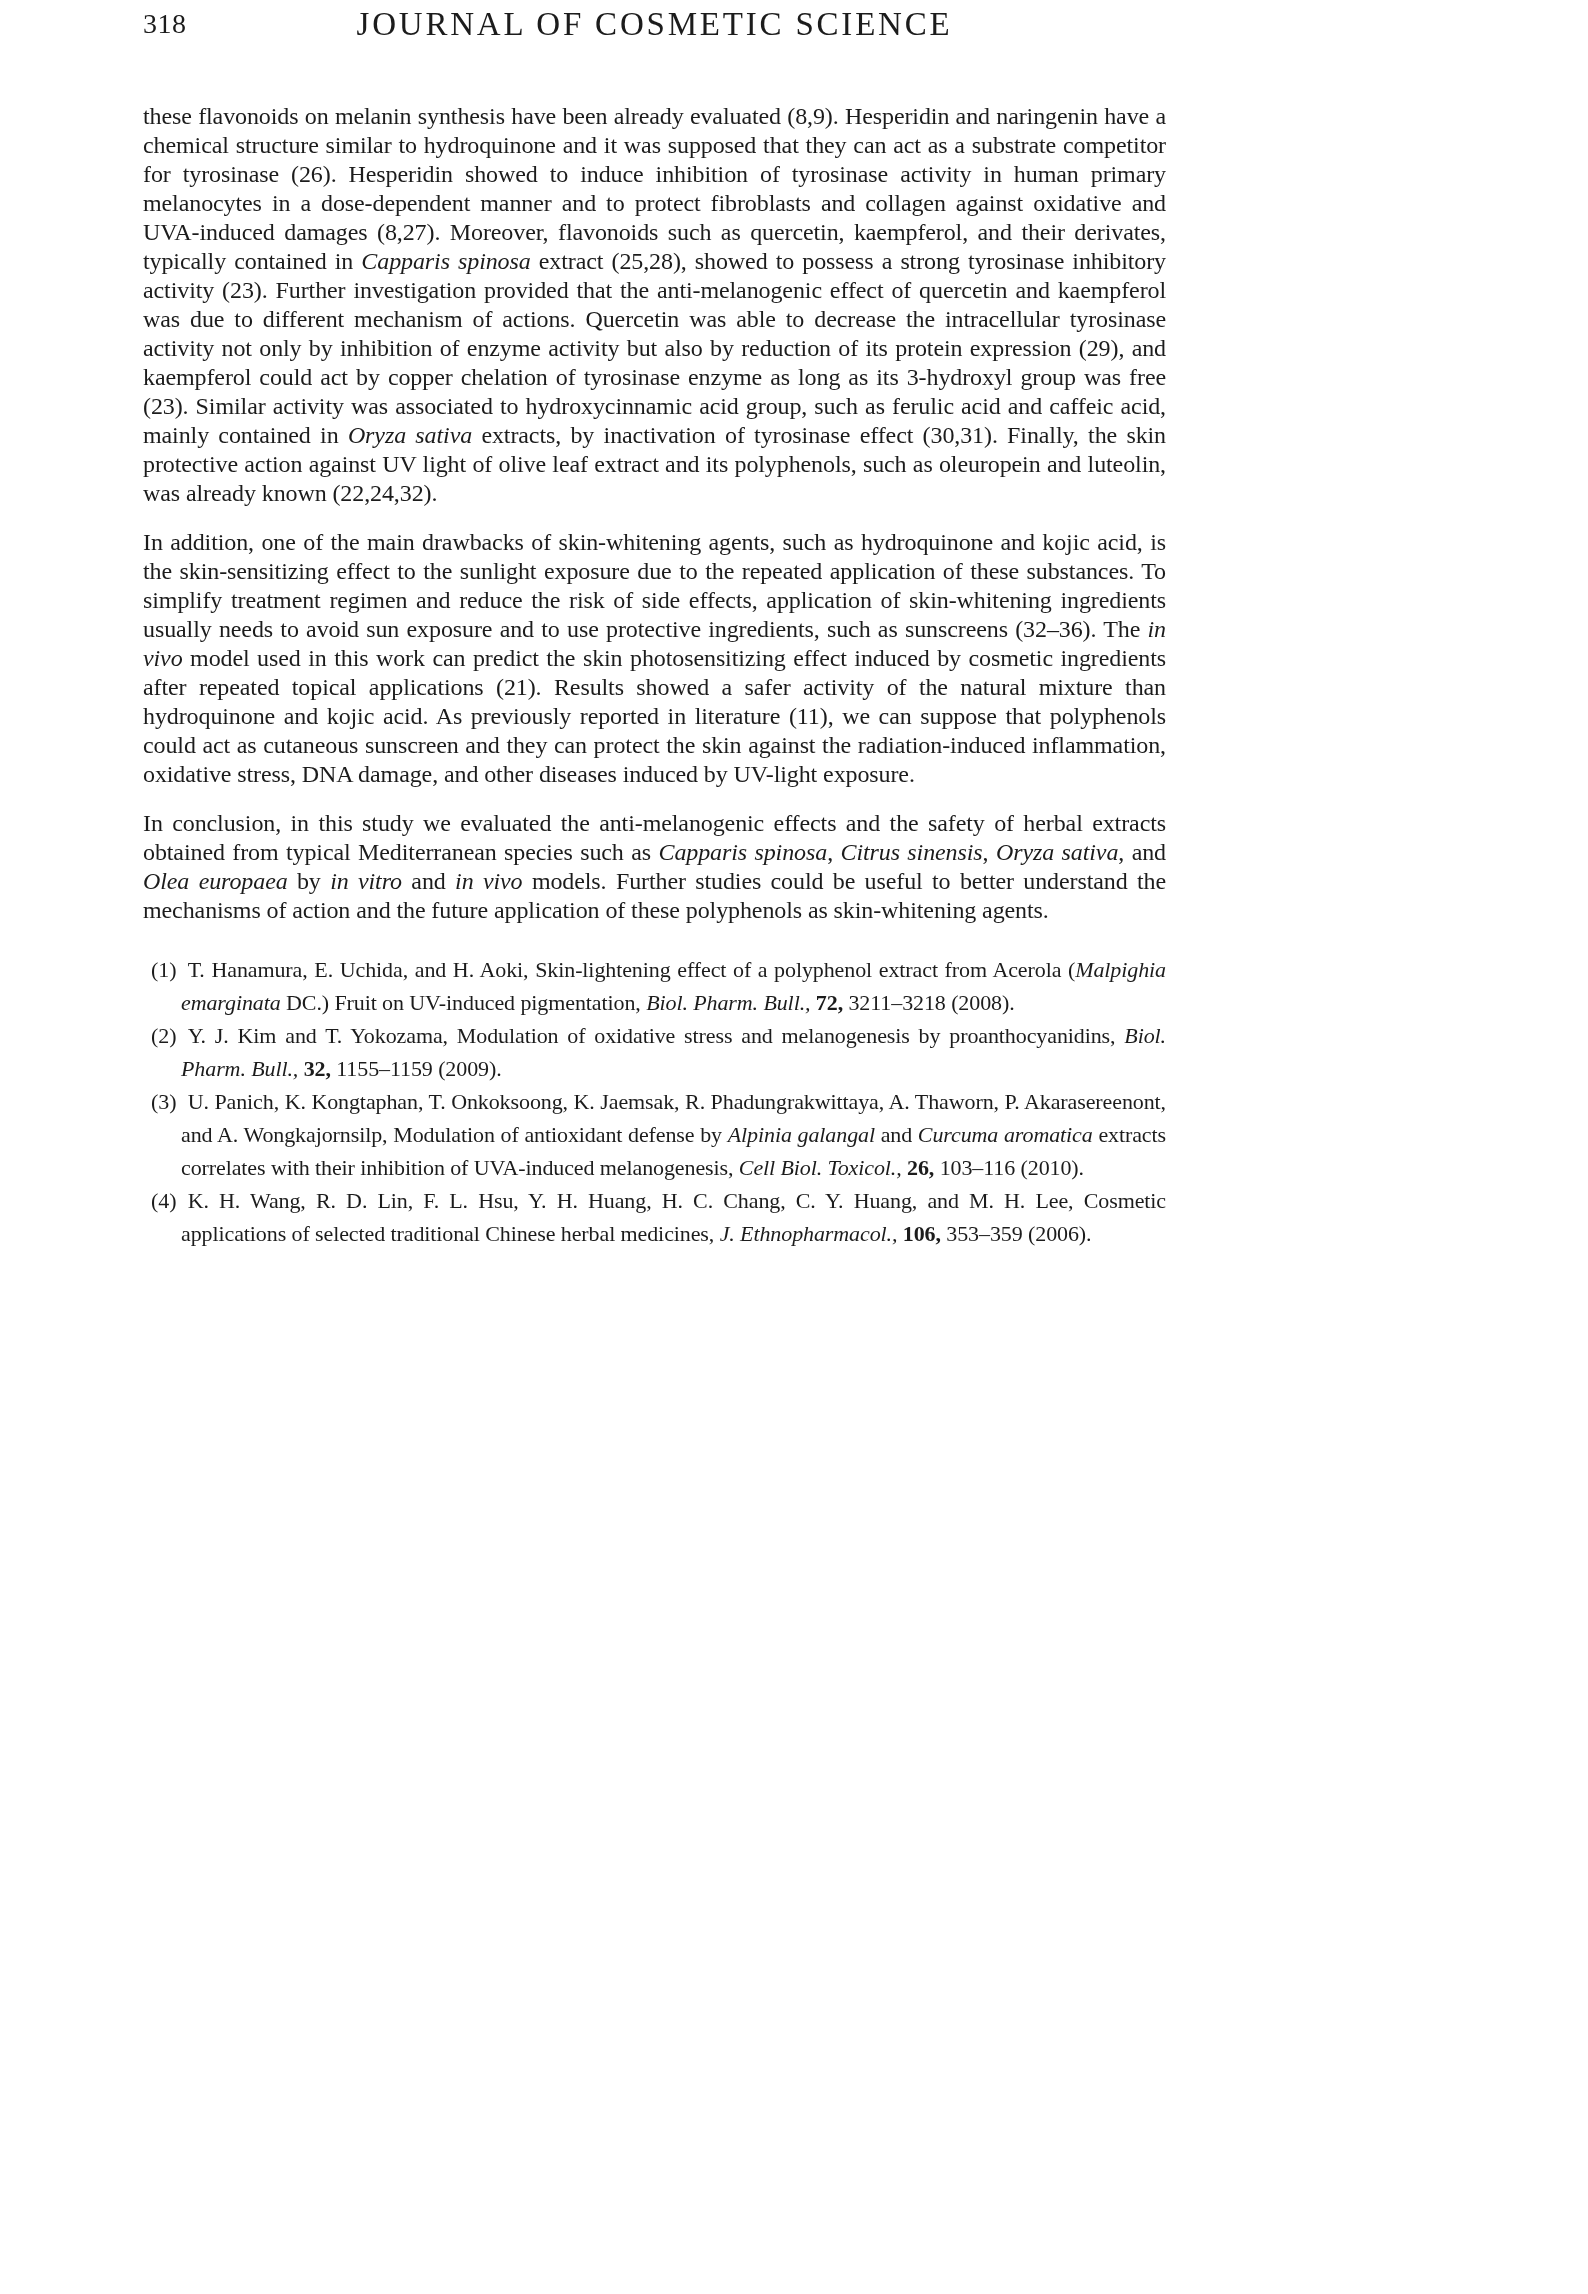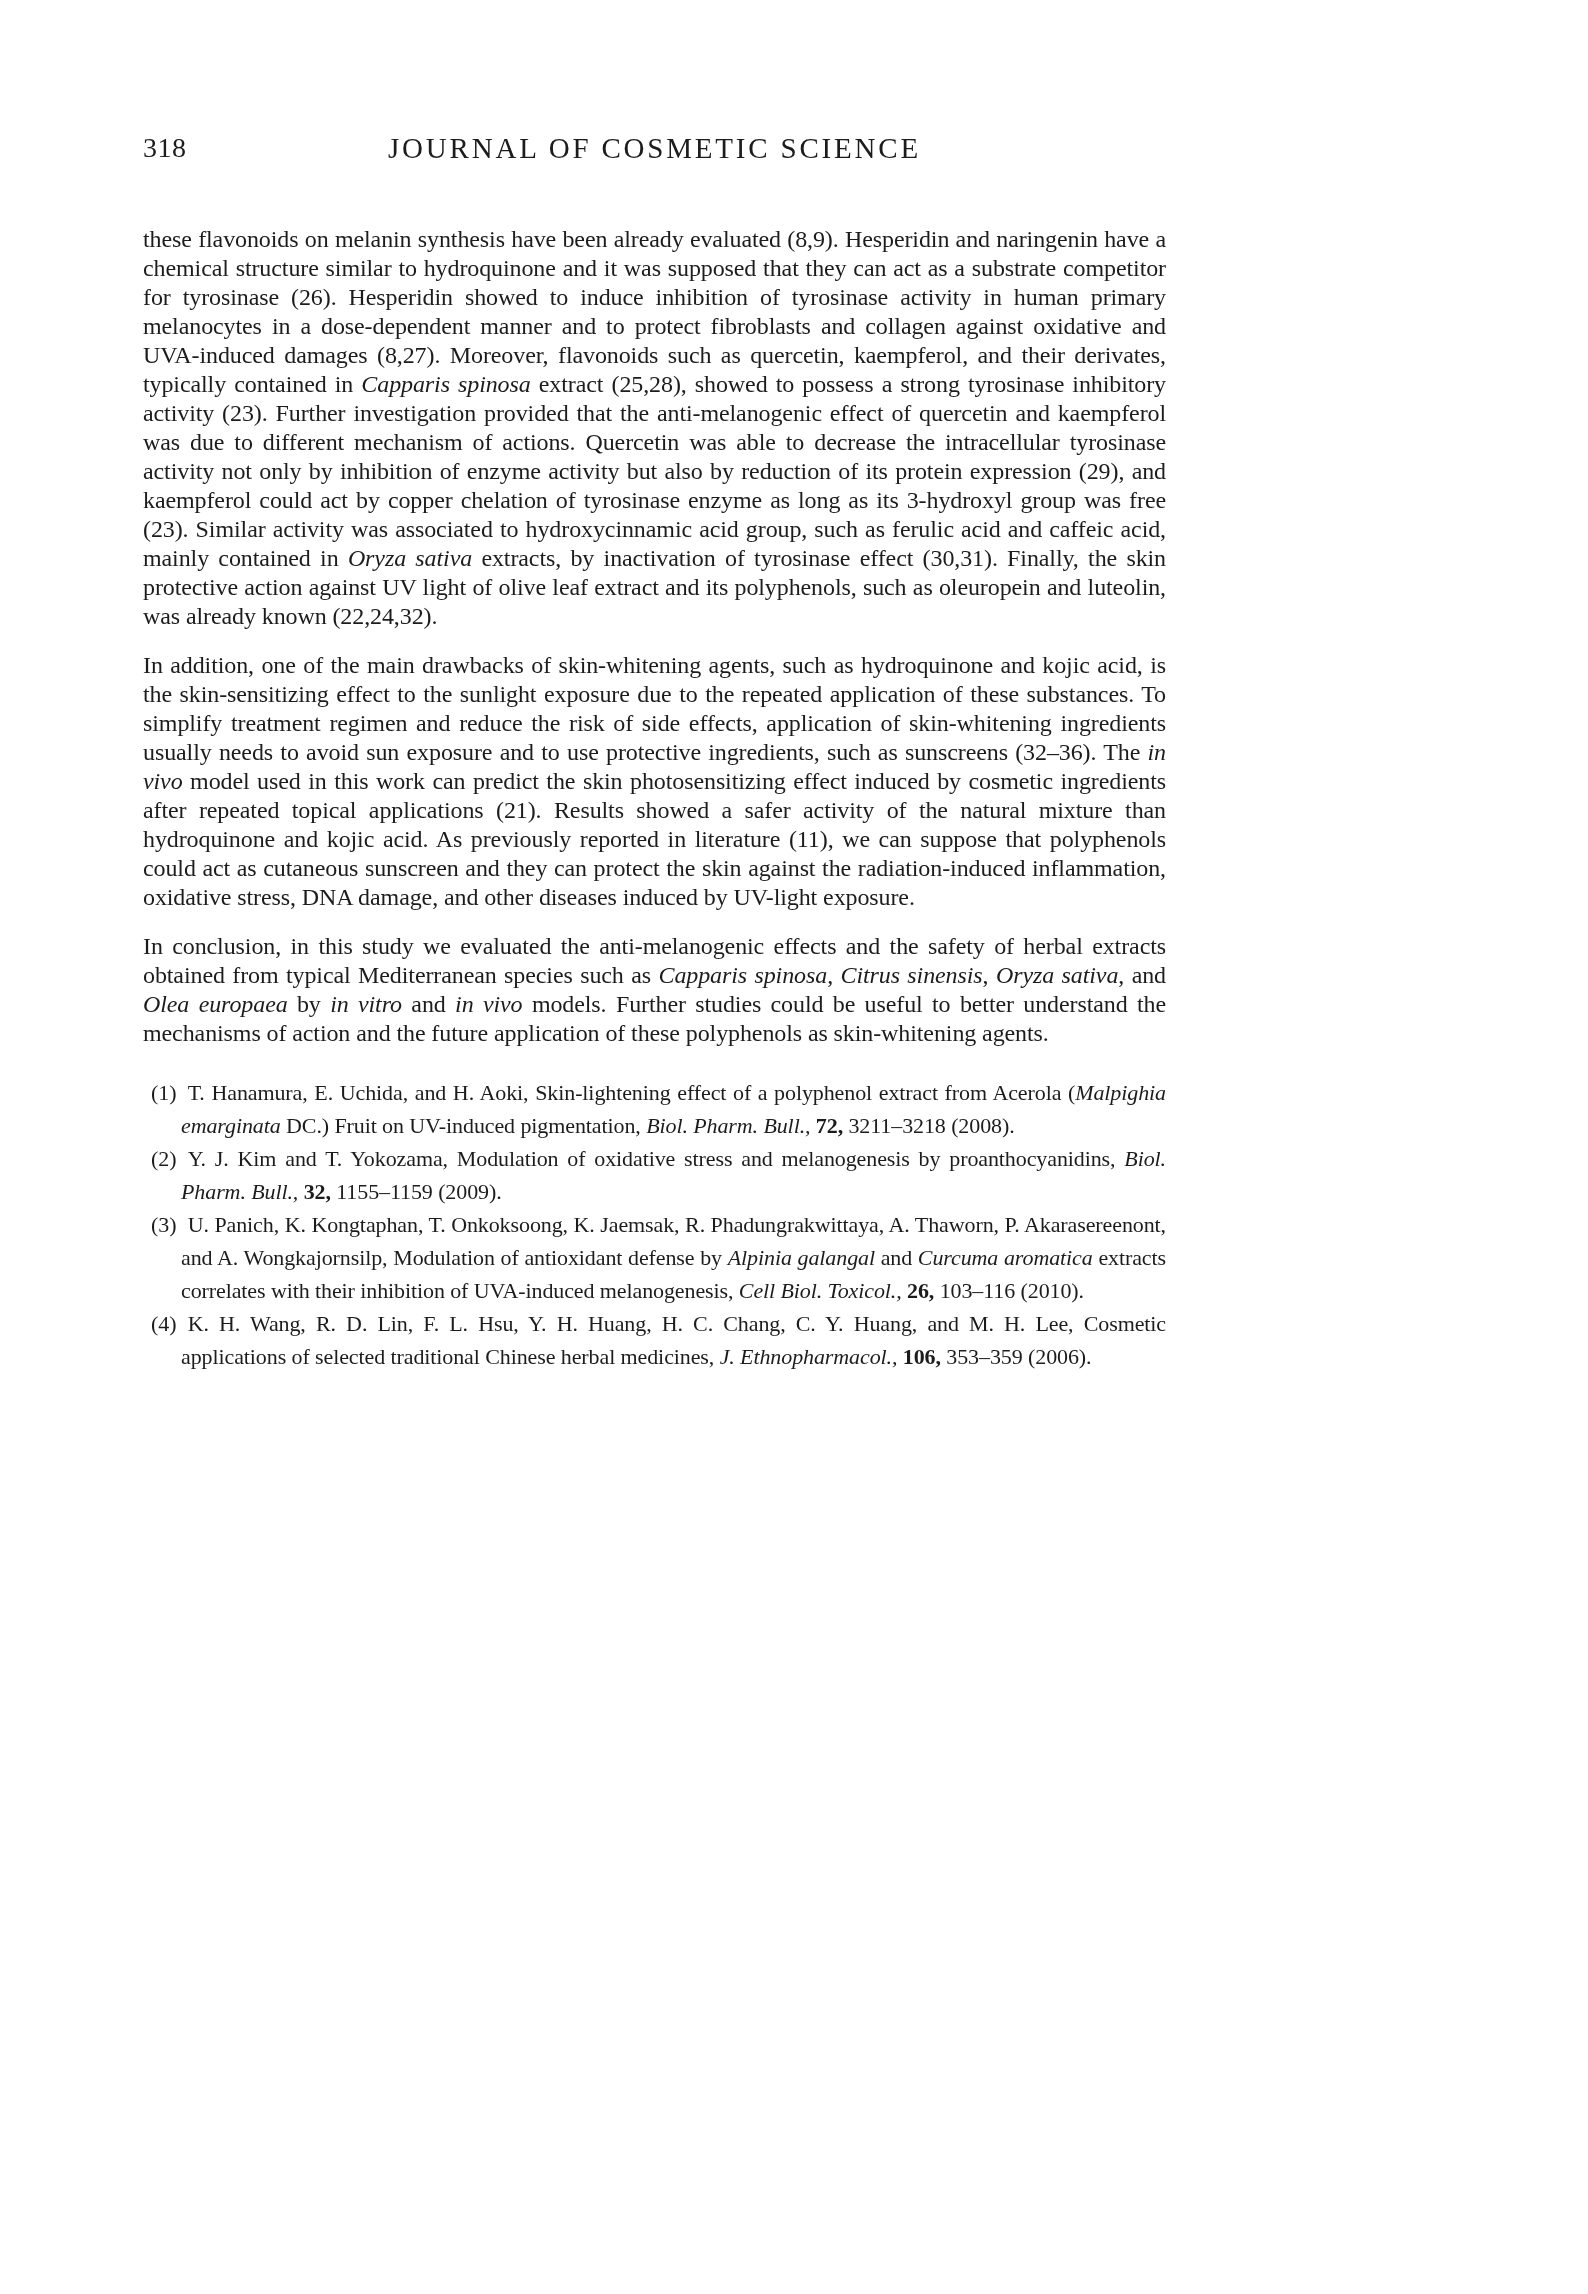--- a/index.html
+++ b/index.html
@@ -12,38 +12,37 @@
     width: 1589px;
     height: 2295px;
     background: var(--paper, #ffffff);
     color: var(--ink, #1c1c1c);
     font-family: "Liberation Serif", "DejaVu Serif", serif;
     overflow: hidden;
   }
   .content {
     position: absolute;
     left: 143px;
-    top: 0;
+    top: 8px;
     width: 1023px;
-    padding-top: 132px;
   }
   .running-head {
     position: relative;
     font-size: 28px;
     line-height: 32px;
     text-align: center;
   }
   .page-num {
     position: absolute;
     left: 0;
     top: 0;
     letter-spacing: 0.5px;
   }
   .head-title {
-    font-size: 29px;
+    font-size: 33px;
     letter-spacing: 2.8px;
   }
   #paragraphs {
     margin-top: 60px;
   }
   .para {
     margin: 0 0 20px 0;
     font-size: 24px;
     line-height: 29px;
     text-align: justify;

